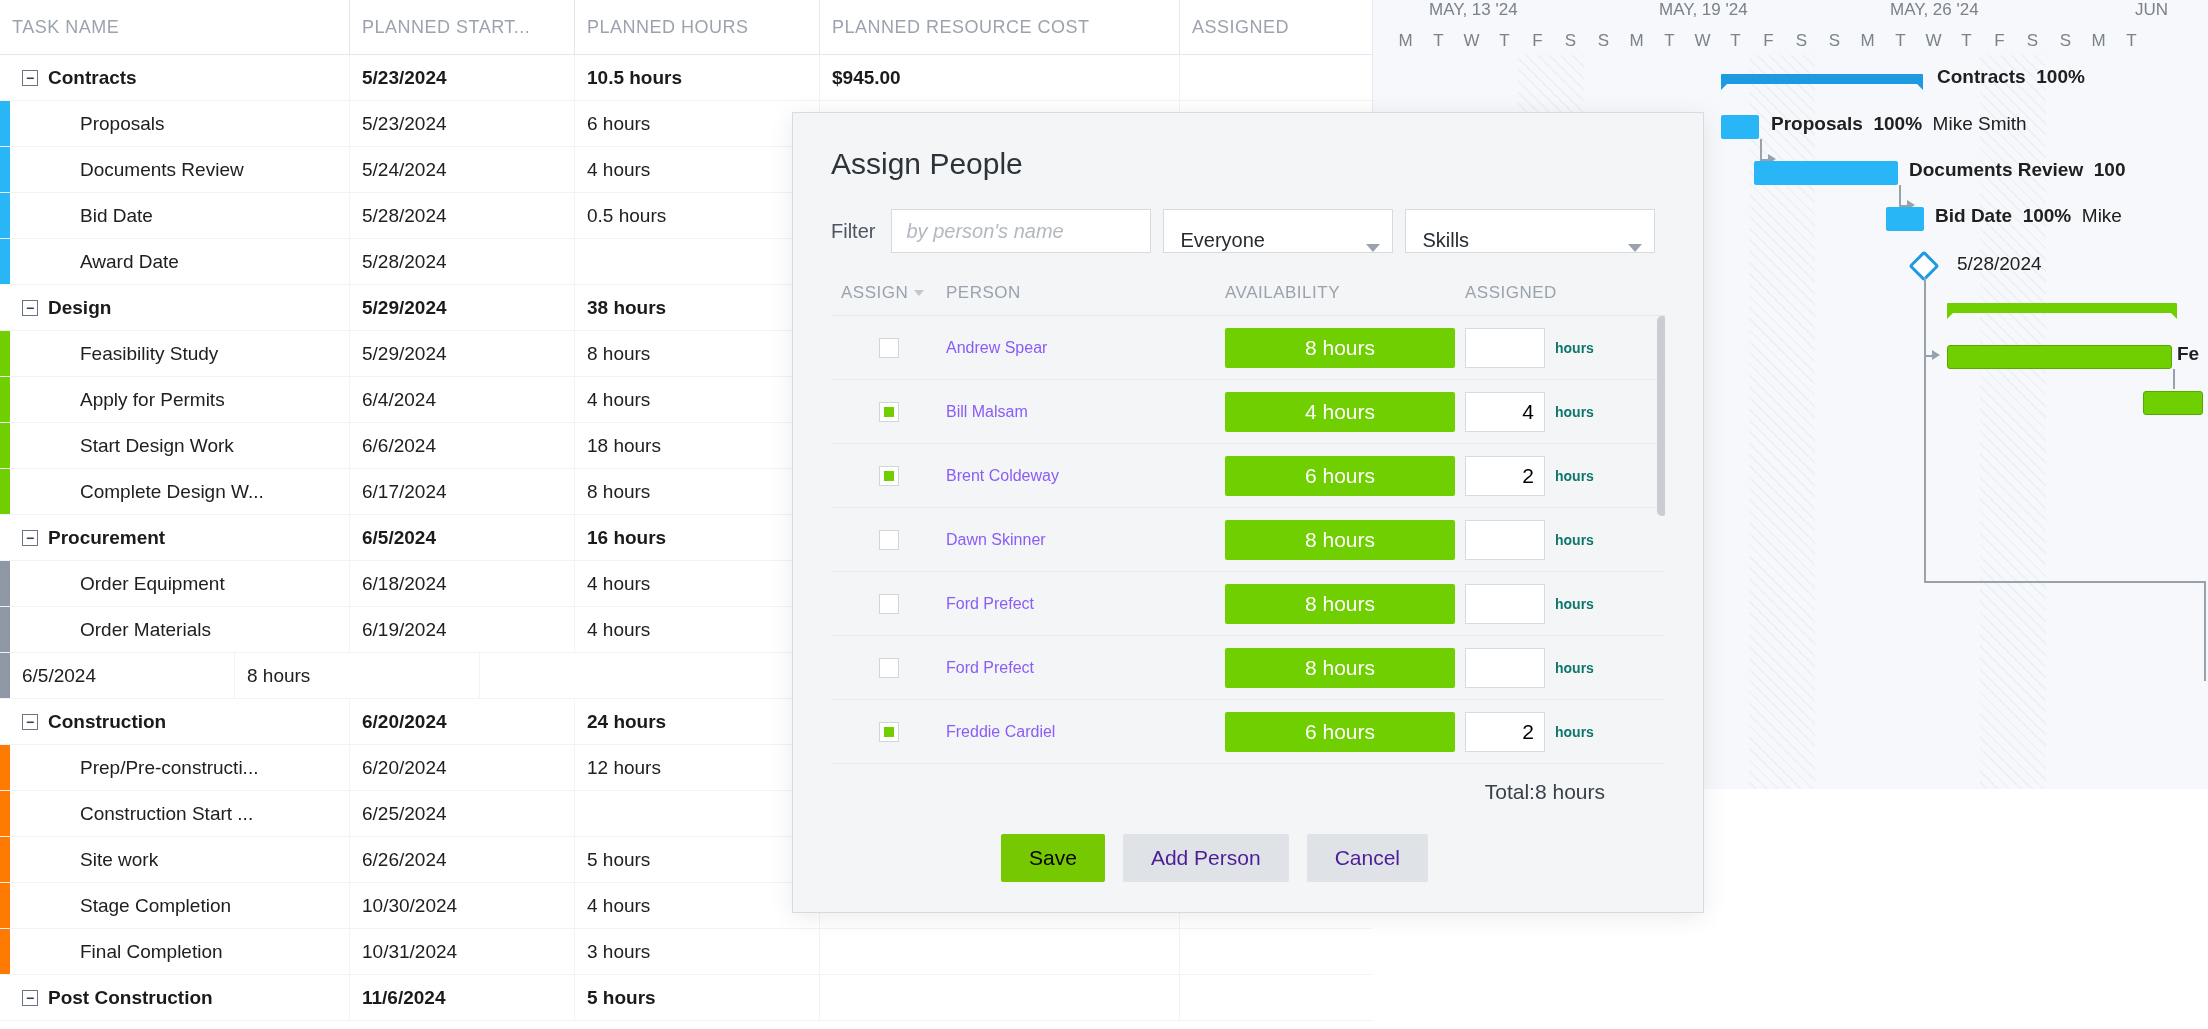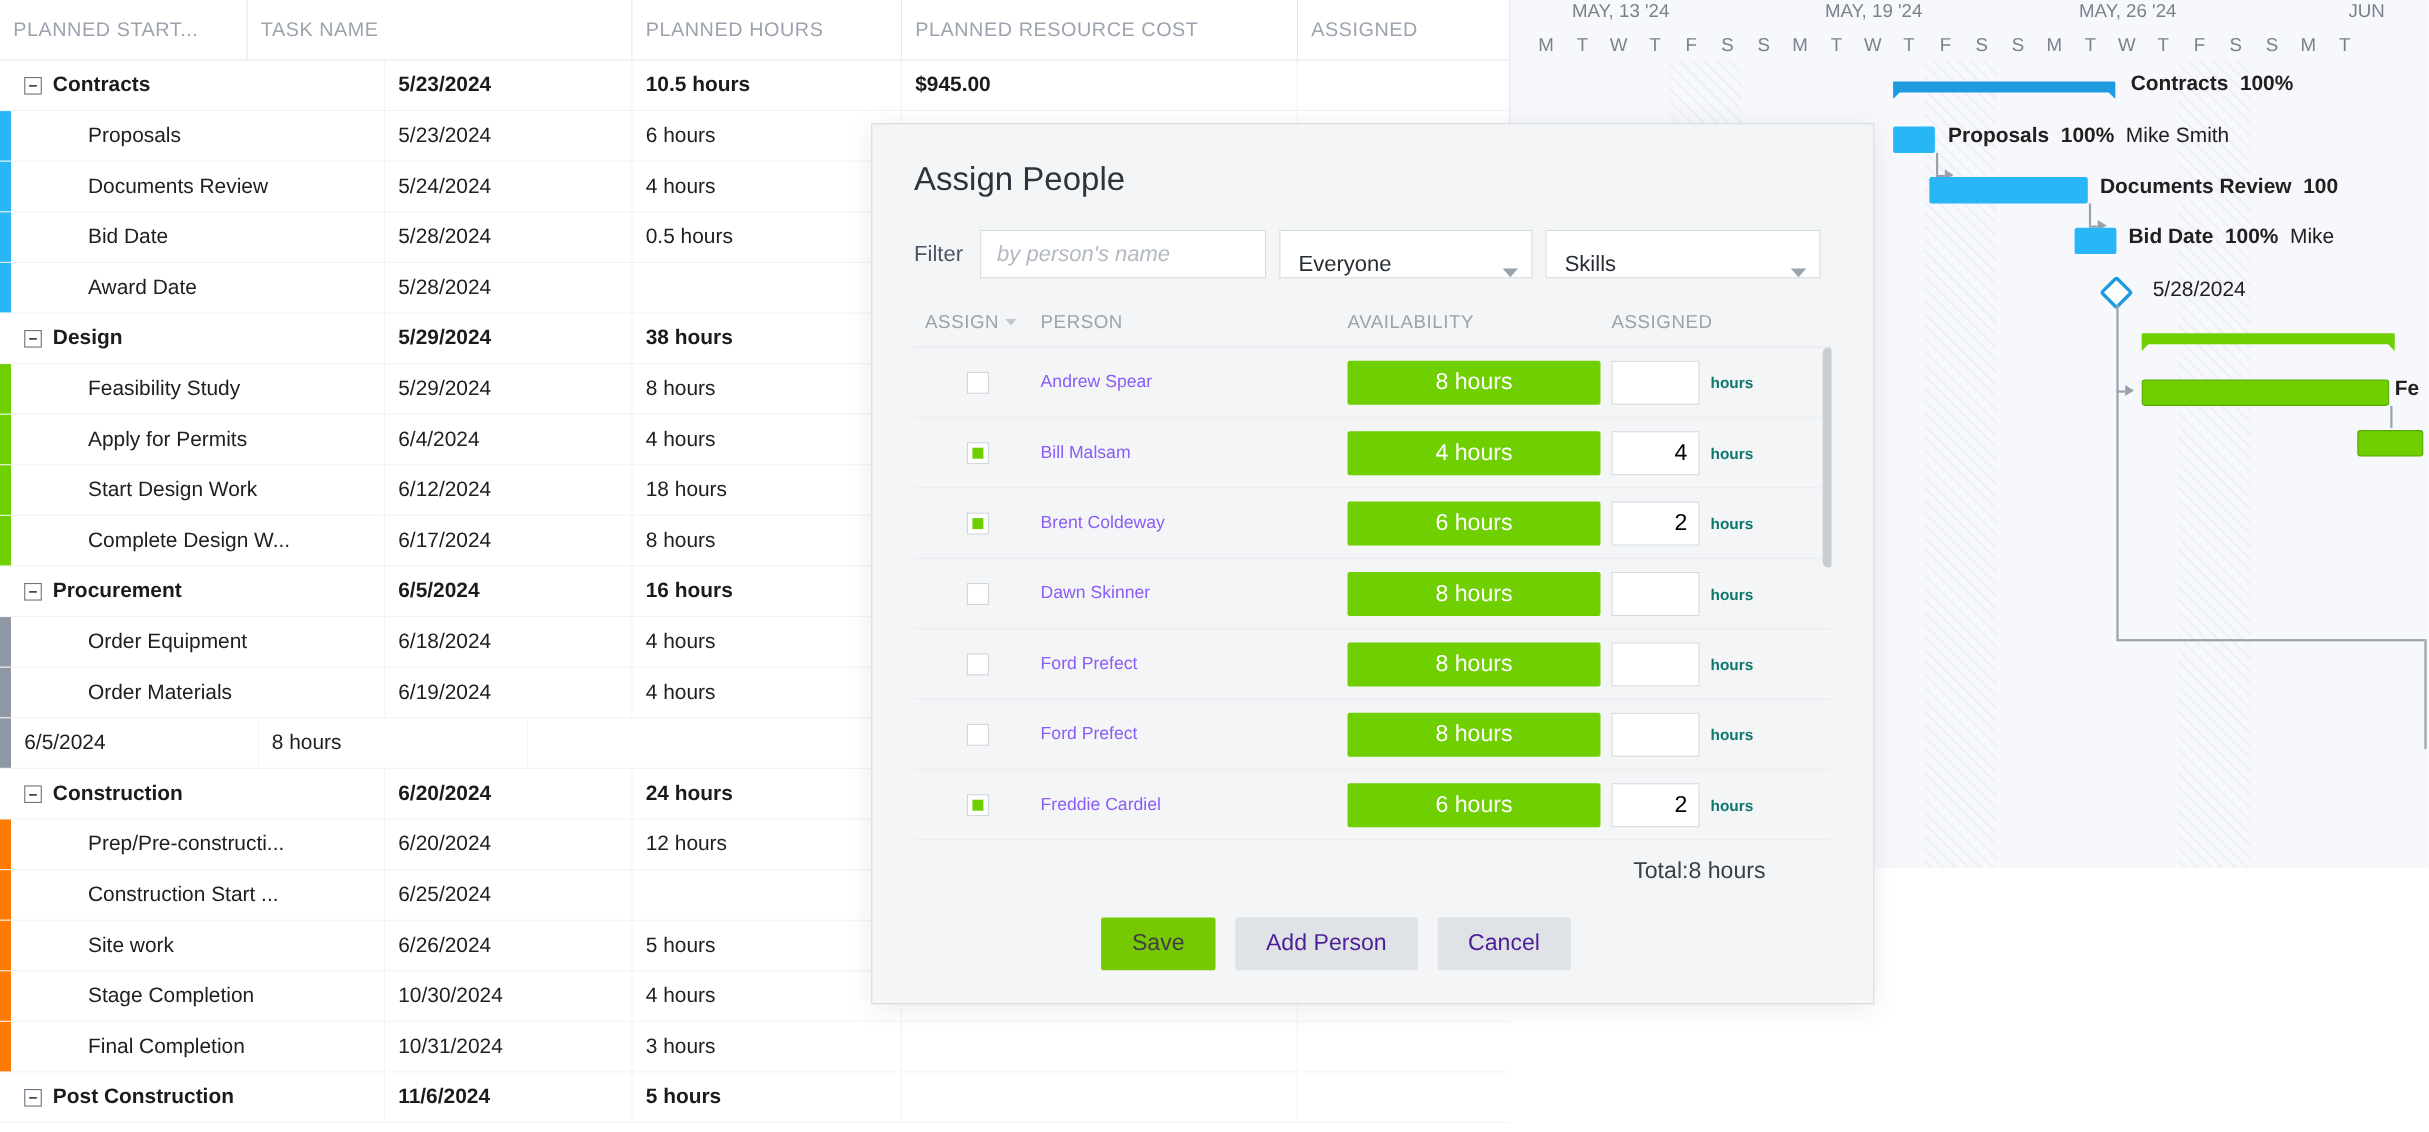--- a/index.html
+++ b/index.html
@@ -321,31 +321,31 @@
   }
   .btn{
     height:48px;
     padding:0 28px;
     display:flex;align-items:center;justify-content:center;
     font-size:21px;
     border:none;
     cursor:pointer;
     border-radius:2px;
   }
-  .btn.primary{ background:#76c900; color:#404040;}
+  .btn.primary{ background:#76c900; color:#000000;}
   .btn.secondary{ background:#dfe3e7; color:#4c1d95;}
 
 </style>
 </head>
 <body>
 
 <div class="grid">
   <div class="grid-header">
+    <div class="col col-task">TASK NAME</div>
     <div class="col col-start">PLANNED START...</div>
-    <div class="col col-task">TASK NAME</div>
     <div class="col col-hours">PLANNED HOURS</div>
     <div class="col col-cost">PLANNED RESOURCE COST</div>
     <div class="col col-assn">ASSIGNED</div>
   </div>
   <div class="grid-body" id="grid-body">
       <div class="row sum">
         <div class="bar"></div>
         <div class="cells">
           <div class="cell col-task">
             <span class="expander">−</span>
@@ -441,21 +441,21 @@
           <div class="cell col-cost"></div>
           <div class="cell col-assn"></div>
         </div>
       </div>
       <div class="row child">
         <div class="bar" style="background: rgb(111, 207, 0);"></div>
         <div class="cells">
           <div class="cell col-task">
             <span>Start Design Work</span>
           </div>
-          <div class="cell col-start">6/12/2024</div>
+          <div class="cell col-start">6/6/2024</div>
           <div class="cell col-hours">18 hours</div>
           <div class="cell col-cost"></div>
           <div class="cell col-assn"></div>
         </div>
       </div>
       <div class="row child">
         <div class="bar" style="background: rgb(111, 207, 0);"></div>
         <div class="cells">
           <div class="cell col-task">
             <span>Complete Design W...</span>

